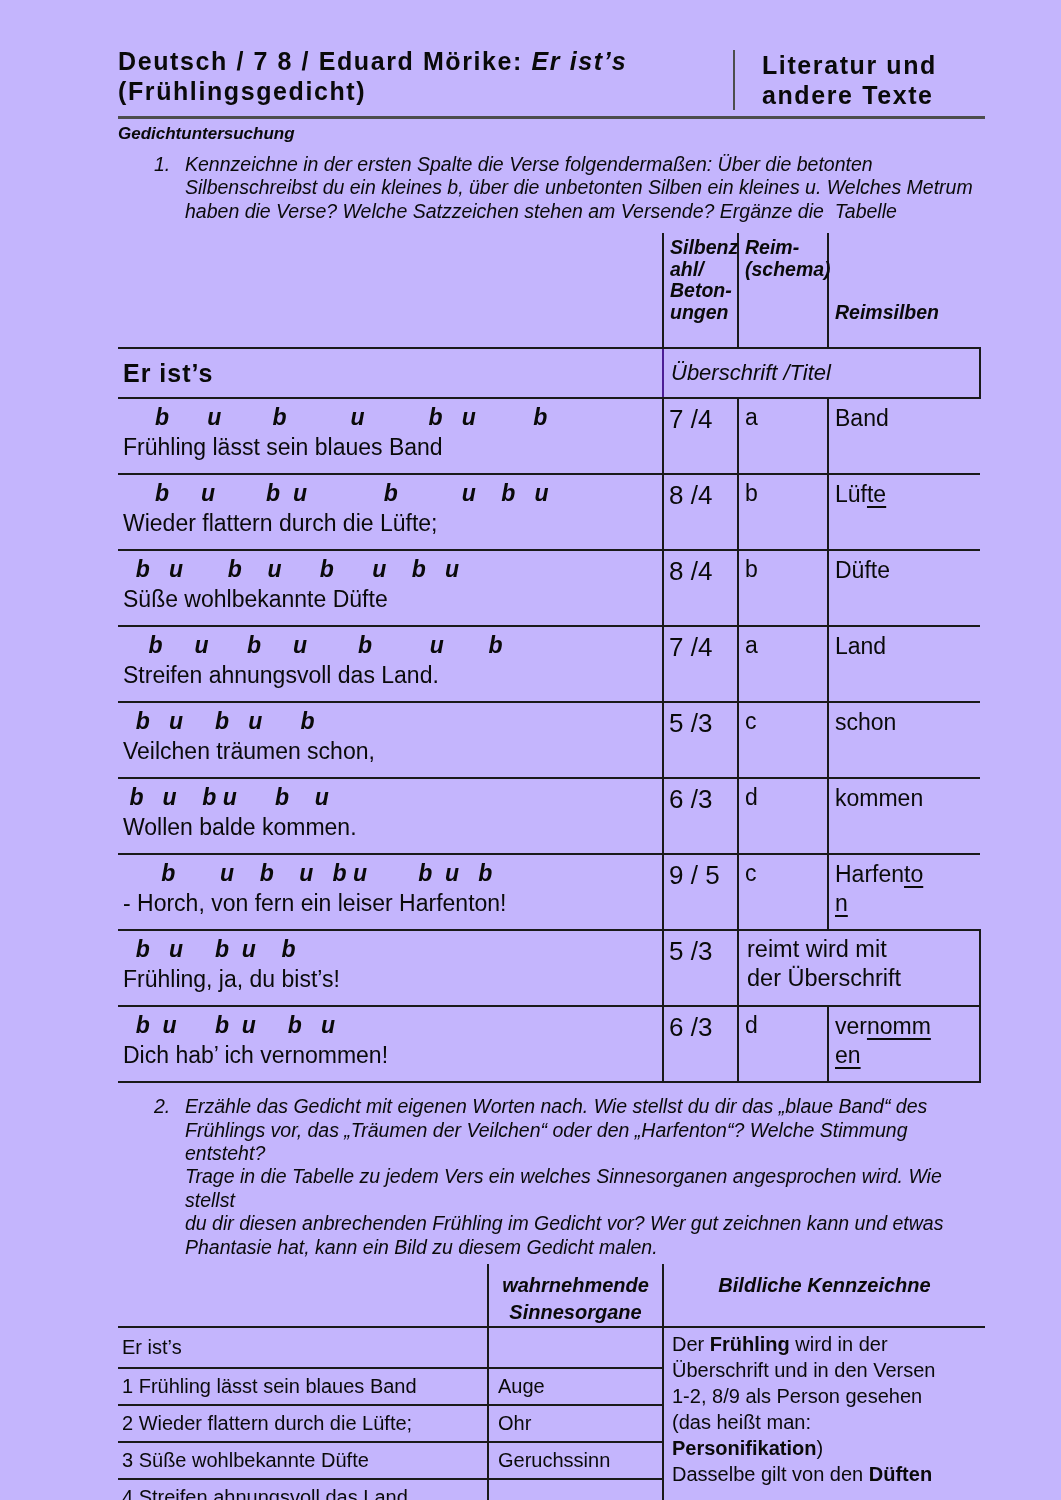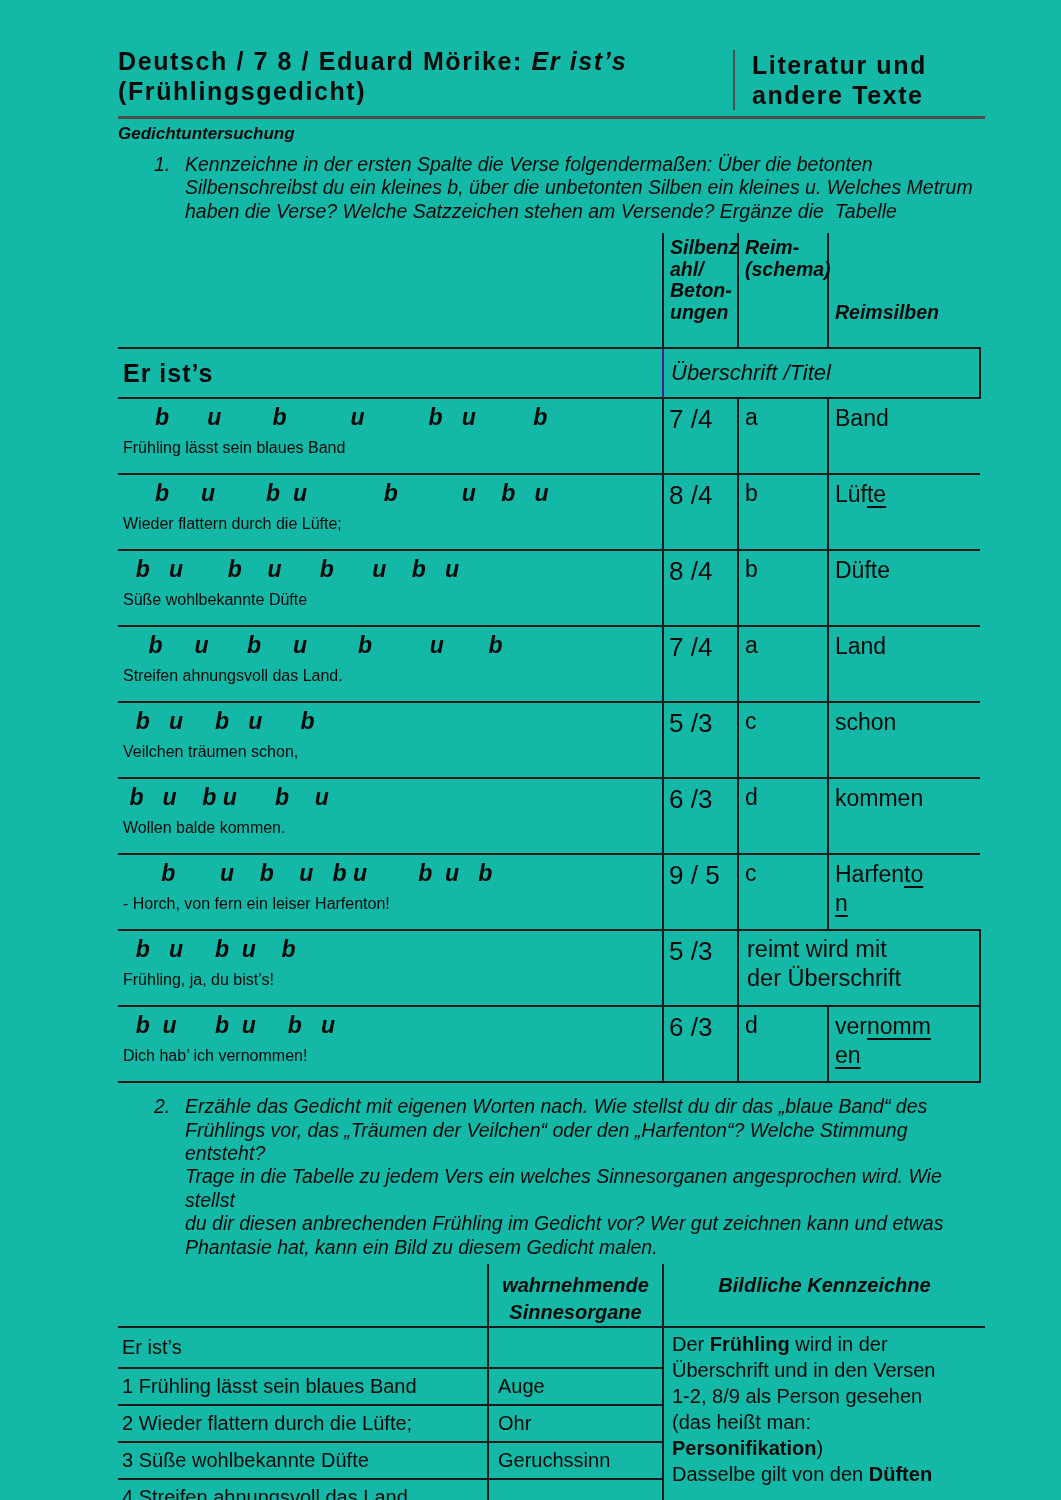--- a/index.html
+++ b/index.html
@@ -1,28 +1,28 @@
 <!DOCTYPE html>
 <html><head>
 <meta charset="utf-8">
 <style>
   html,body { margin:0; padding:0; background:#ffffff; }
   .page {
-    position:relative; width:1061px; height:1500px; background:#14b8a6;
+    position:relative; width:1061px; height:1500px; background:#c4b5fd;
     color:#0a0a0a; font-family:"Liberation Sans", sans-serif; overflow:hidden;
   }
   .content { position:absolute; left:118px; top:46px; width:867px; }
 
   
   .doc-header { display:flex; align-items:stretch; }
   .doc-header .h-left {
     width:615px; font-size:25px; font-weight:bold; letter-spacing:1.6px; line-height:30px;
   }
   .doc-header .h-right {
-    border-left:2px solid #4d4d4d; padding-left:17px; margin-top:4px;
+    border-left:2px solid #4d4d4d; padding-left:27px; margin-top:4px;
     font-size:25px; font-weight:bold; letter-spacing:1.6px; line-height:30px; flex:1;
   }
   .h-rule { border-top:3px solid #4d4d4d; margin-top:6px; }
   .it { font-style:italic; }
 
   
   .section-title { margin-top:5px; font-size:17px; font-weight:bold; font-style:italic; }
   .task { display:flex; margin-top:9px; font-style:italic; font-size:19.5px; line-height:23.4px; }
   .task .num { width:31px; margin-left:36px; flex:none; }
   .task .txt { white-space:pre-wrap; flex:1; }
@@ -42,21 +42,21 @@
   .t1 .chead td.reims-h { vertical-align:bottom; padding-bottom:24px; }
 
   .t1 .titlerow td { border-top:2px solid #1a1a1a; border-bottom:2px solid #1a1a1a; height:48px; vertical-align:middle; }
   .t1 .titlerow .poemtitle { font-size:25px; font-weight:bold; letter-spacing:1px; padding-left:5px; }
   .t1 .titlerow .uebersch  { font-size:22px; font-weight:normal; font-style:italic; padding-left:7px;
                              border-left:2px solid #4c1d95; border-right:2px solid #1a1a1a; }
 
   .t1 .vrow td { border-bottom:2px solid #1a1a1a; vertical-align:top; height:69px; }
   .t1 .verse-cell { padding:2px 2px 0 5px; }
   .t1 .stress { font-weight:bold; font-style:italic; font-size:23px; line-height:32px; white-space:pre; }
-  .t1 .vline  { font-size:16px; line-height:29px; }
+  .t1 .vline  { font-size:23px; line-height:29px; }
   .t1 .syll-cell  { border-left:2px solid #1a1a1a; font-size:26px; padding:5px 0 0 5px; }
   .t1 .rhyme-cell { border-left:2px solid #1a1a1a; font-size:23px; padding:5px 0 0 6px; }
   .t1 .reims-cell { border-left:2px solid #1a1a1a; font-size:23px; line-height:29px; padding:5px 2px 0 6px; }
   .t1 .rr { border-right:2px solid #1a1a1a; }
   .t1 .merged-rhyme { border-left:2px solid #1a1a1a; border-right:2px solid #1a1a1a;
                       font-size:23.5px; line-height:29px; padding:4px 0 0 8px; }
   .useg { text-decoration:underline; text-decoration-thickness:2px; text-underline-offset:4px; }
   .bseg { font-weight:bold; }
 
   

